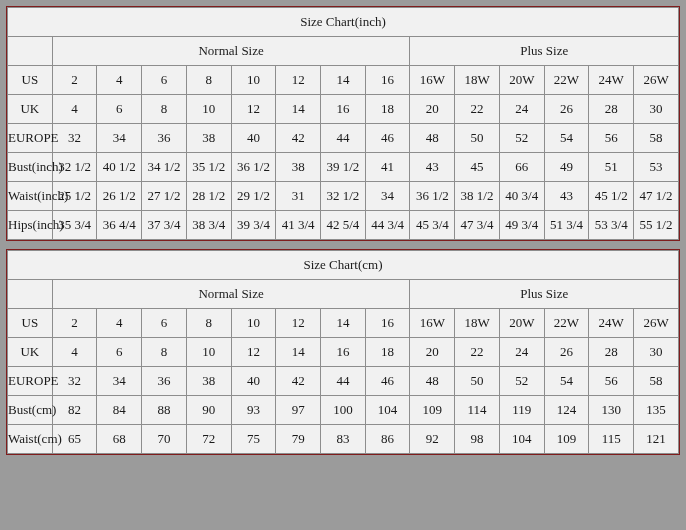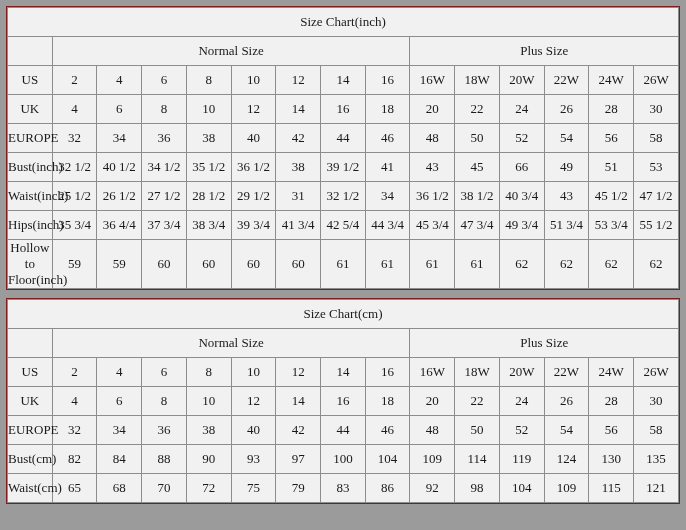--- a/index.html
+++ b/index.html
@@ -182,37 +182,20 @@
         <td class="data-cell">41 3/4</td>
         <td class="data-cell">42 5/4</td>
         <td class="data-cell">44 3/4</td>
         <td class="data-cell">45 3/4</td>
         <td class="data-cell">47 3/4</td>
         <td class="data-cell">49 3/4</td>
         <td class="data-cell">51 3/4</td>
         <td class="data-cell">53 3/4</td>
         <td class="data-cell">55 1/2</td>
       </tr>
-      <tr>
-        <td class="row-label first-col tall-label">Hollow to Floor(inch)</td>
-        <td class="data-cell">59</td>
-        <td class="data-cell">59</td>
-        <td class="data-cell">60</td>
-        <td class="data-cell">60</td>
-        <td class="data-cell">60</td>
-        <td class="data-cell">60</td>
-        <td class="data-cell">61</td>
-        <td class="data-cell">61</td>
-        <td class="data-cell">61</td>
-        <td class="data-cell">61</td>
-        <td class="data-cell">62</td>
-        <td class="data-cell">62</td>
-        <td class="data-cell">62</td>
-        <td class="data-cell">62</td>
-      </tr>
     </tbody>
       </table>
   </div>
 
   <div class="chart-block">
     <table class="size-table">
       <tbody>
           <tr>
         <td class="title-cell" colspan="15">Size Chart(cm)</td>
       </tr>

